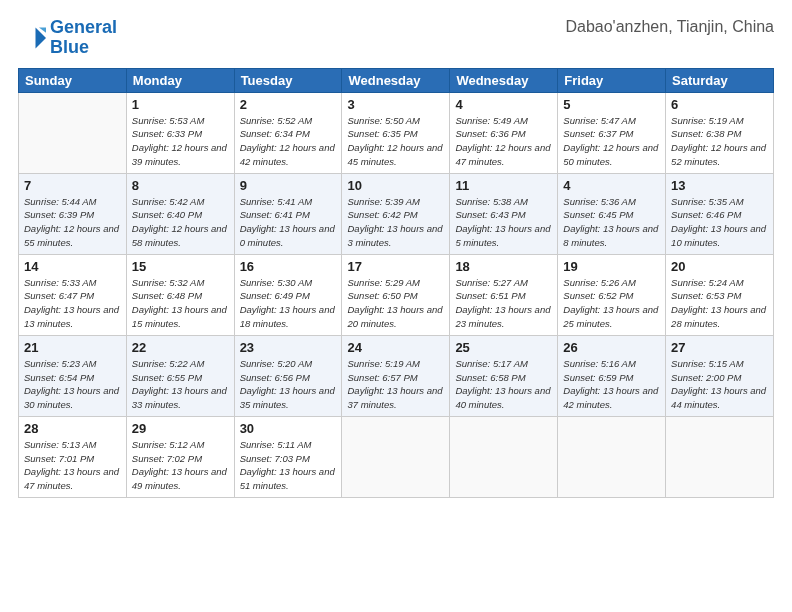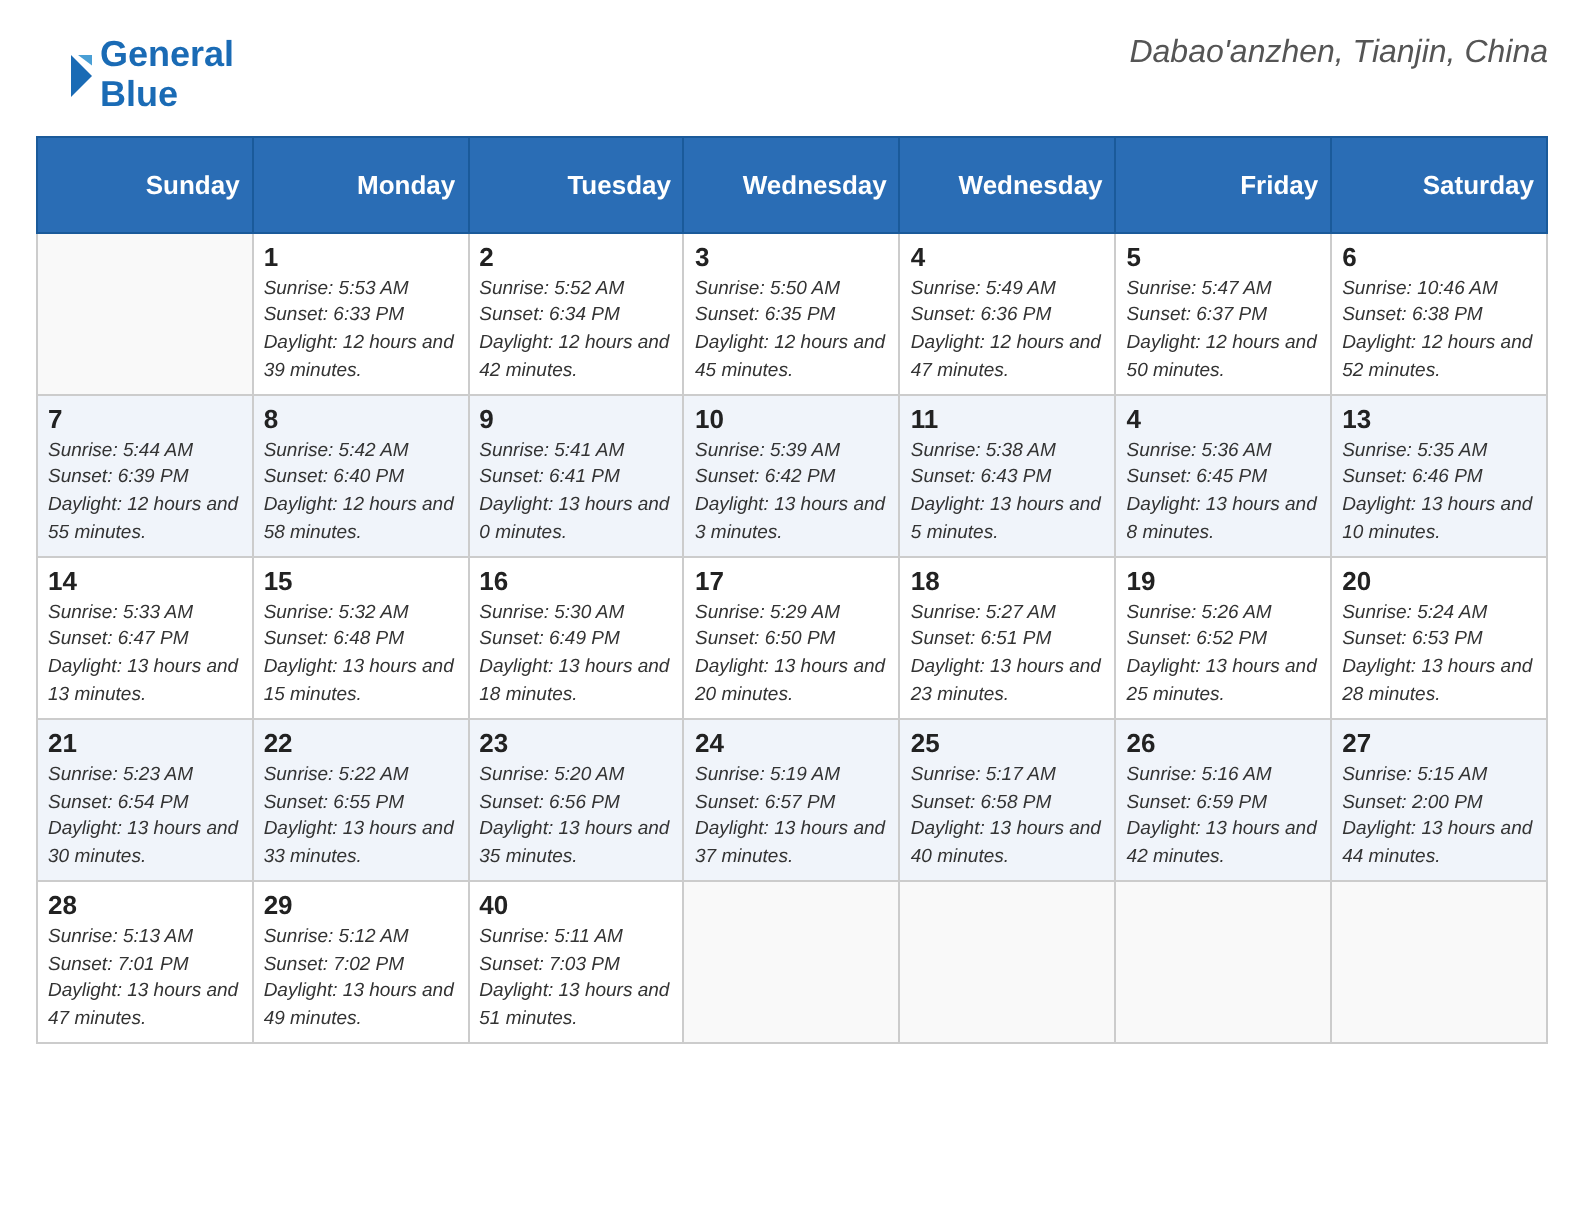--- a/index.html
+++ b/index.html
@@ -43,34 +43,33 @@
       text-align: right;
     }
     .main-title {
       font-size: 32px;
       font-weight: bold;
       color: #333;
     }
     .subtitle {
       font-size: 16px;
       color: #555;
-      font-style: italic;
     }
     .calendar {
       width: 100%;
       border-collapse: collapse;
       border: 1px solid #ccc;
     }
     .calendar th {
       background: #2a6db5;
       color: #fff;
       font-size: 13px;
       font-weight: bold;
-      text-align: right;
-      padding: 16px 6px;
+      text-align: left;
+      padding: 4px 6px;
       border: 1px solid #1a5a9a;
     }
     .calendar td {
       vertical-align: top;
       border: 1px solid #ccc;
       padding: 4px 5px;
       width: 108px;
       min-height: 75px;
     }
     .calendar tr:nth-child(even) td {
@@ -161,21 +160,21 @@
           </td>
           <td>
             <span class="day-number">5</span>
             <div class="day-info">Sunrise: 5:47 AM
 Sunset: 6:37 PM
 Daylight: 12 hours
 and 50 minutes.</div>
           </td>
           <td>
             <span class="day-number">6</span>
-            <div class="day-info">Sunrise: 10:46 AM
+            <div class="day-info">Sunrise: 5:19 AM
 Sunset: 6:38 PM
 Daylight: 12 hours
 and 52 minutes.</div>
           </td>
         </tr>
         <tr>
           <td>
             <span class="day-number">7</span>
             <div class="day-info">Sunrise: 5:44 AM
 Sunset: 6:39 PM
@@ -336,21 +335,21 @@
 and 47 minutes.</div>
           </td>
           <td>
             <span class="day-number">29</span>
             <div class="day-info">Sunrise: 5:12 AM
 Sunset: 7:02 PM
 Daylight: 13 hours
 and 49 minutes.</div>
           </td>
           <td>
-            <span class="day-number">40</span>
+            <span class="day-number">30</span>
             <div class="day-info">Sunrise: 5:11 AM
 Sunset: 7:03 PM
 Daylight: 13 hours
 and 51 minutes.</div>
           </td>
           <td class="empty-cell"></td>
           <td class="empty-cell"></td>
           <td class="empty-cell"></td>
           <td class="empty-cell"></td>
         </tr>

